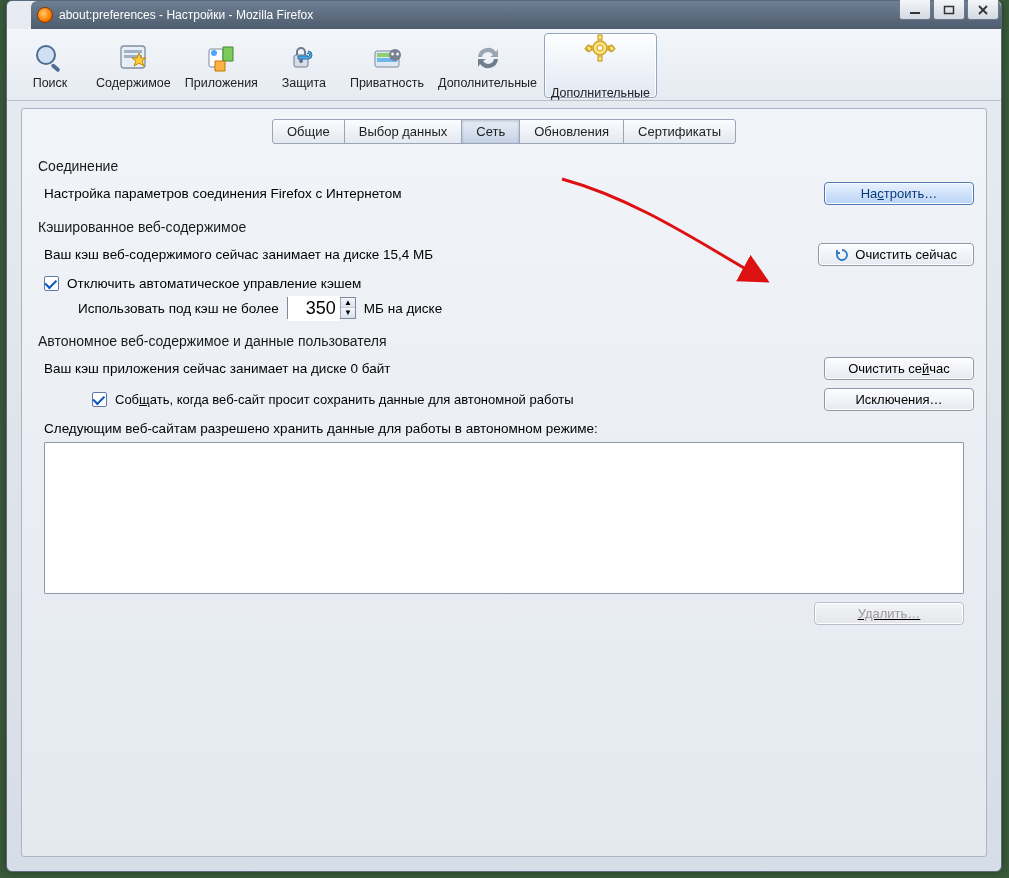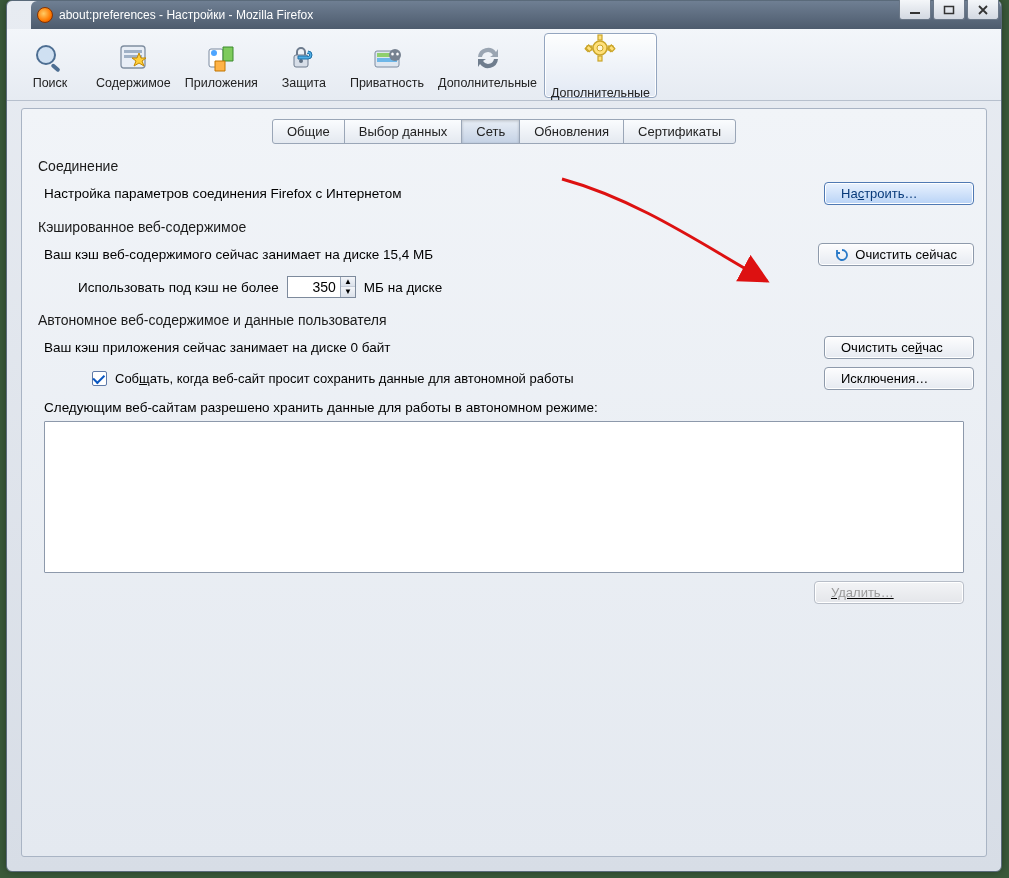--- a/index.html
+++ b/index.html
@@ -138,20 +138,21 @@
     border: 1px solid #8e9aab;
     border-radius: 4px;
     padding: 3px 16px;
     font-size: 13px;
     color: #000;
     box-shadow: inset 0 0 0 1px #fff;
     min-width: 150px;
     text-align: center;
     display: inline-flex;
     align-items: center;
+    justify-content: center;
     gap: 6px;
   }
   .btn.primary {
     background: linear-gradient(#e9f2fe,#b9d3f6);
     border-color:#4f79b3;
     color:#083a7a;
     font-weight:500;
   }
   .btn.disabled {
     color:#9a9a9a;
@@ -166,21 +167,21 @@
     display:flex; align-items:center; justify-content:center;
   }
   .chk.checked::after{
     content:""; width:9px; height:5px;
     border-left:2px solid #0a57c2; border-bottom:2px solid #0a57c2;
     transform: rotate(-45deg) translate(0,-1px);
   }
 
   .spinbox { display:inline-flex; align-items:center; border:1px solid #7d8a9c; background:#fff; height:22px; }
   .spinbox input {
-    width:52px; border:none; text-align:right; font-size:14px; padding:2px 4px; outline:none;
+    width:52px; border:none; text-align:right; font-size:18px; padding:2px 4px; outline:none;
   }
   .spin-btns { display:flex; flex-direction:column; border-left:1px solid #9aa6b7; }
   .spin-btns div {
     width:14px; height:10px; font-size:8px; line-height:9px; text-align:center; background:linear-gradient(#f3f5f9,#dbe1ea);
     border-bottom:1px solid #c6cdd8;
   }
   .spin-btns div:last-child{ border-bottom:none; }
 
   .listbox {
     margin: 6px 10px 0 10px;
@@ -346,20 +347,24 @@
       <button class="btn">
         <span style="display:inline-flex">
           <svg width="14" height="14" viewBox="0 0 14 14">
               <path d="M7 2 a5 5 0 1 1 -4.5 2.8" fill="none" stroke="#2a7ac8" stroke-width="1.8"></path>
               <path d="M2 2 v3 h3" fill="none" stroke="#2a7ac8" stroke-width="1.8"></path>
             </svg>
         </span>
         <span>Очистить сейчас</span>
       </button>
     </div>
+    <div class="chk-line">
+      <span class="chk checked"></span>
+      <span>Отключить автоматическое управление кэшем</span>
+    </div>
     <div class="chk-line" style="margin-left:44px;">
       <span>Использовать под кэш не более</span>
       <span class="spinbox">
         <input value="350" style="">
         <span class="spin-btns">
             <div>▲</div>
             <div>▼</div>
           </span>
       </span>
       <span>МБ на диске</span>

